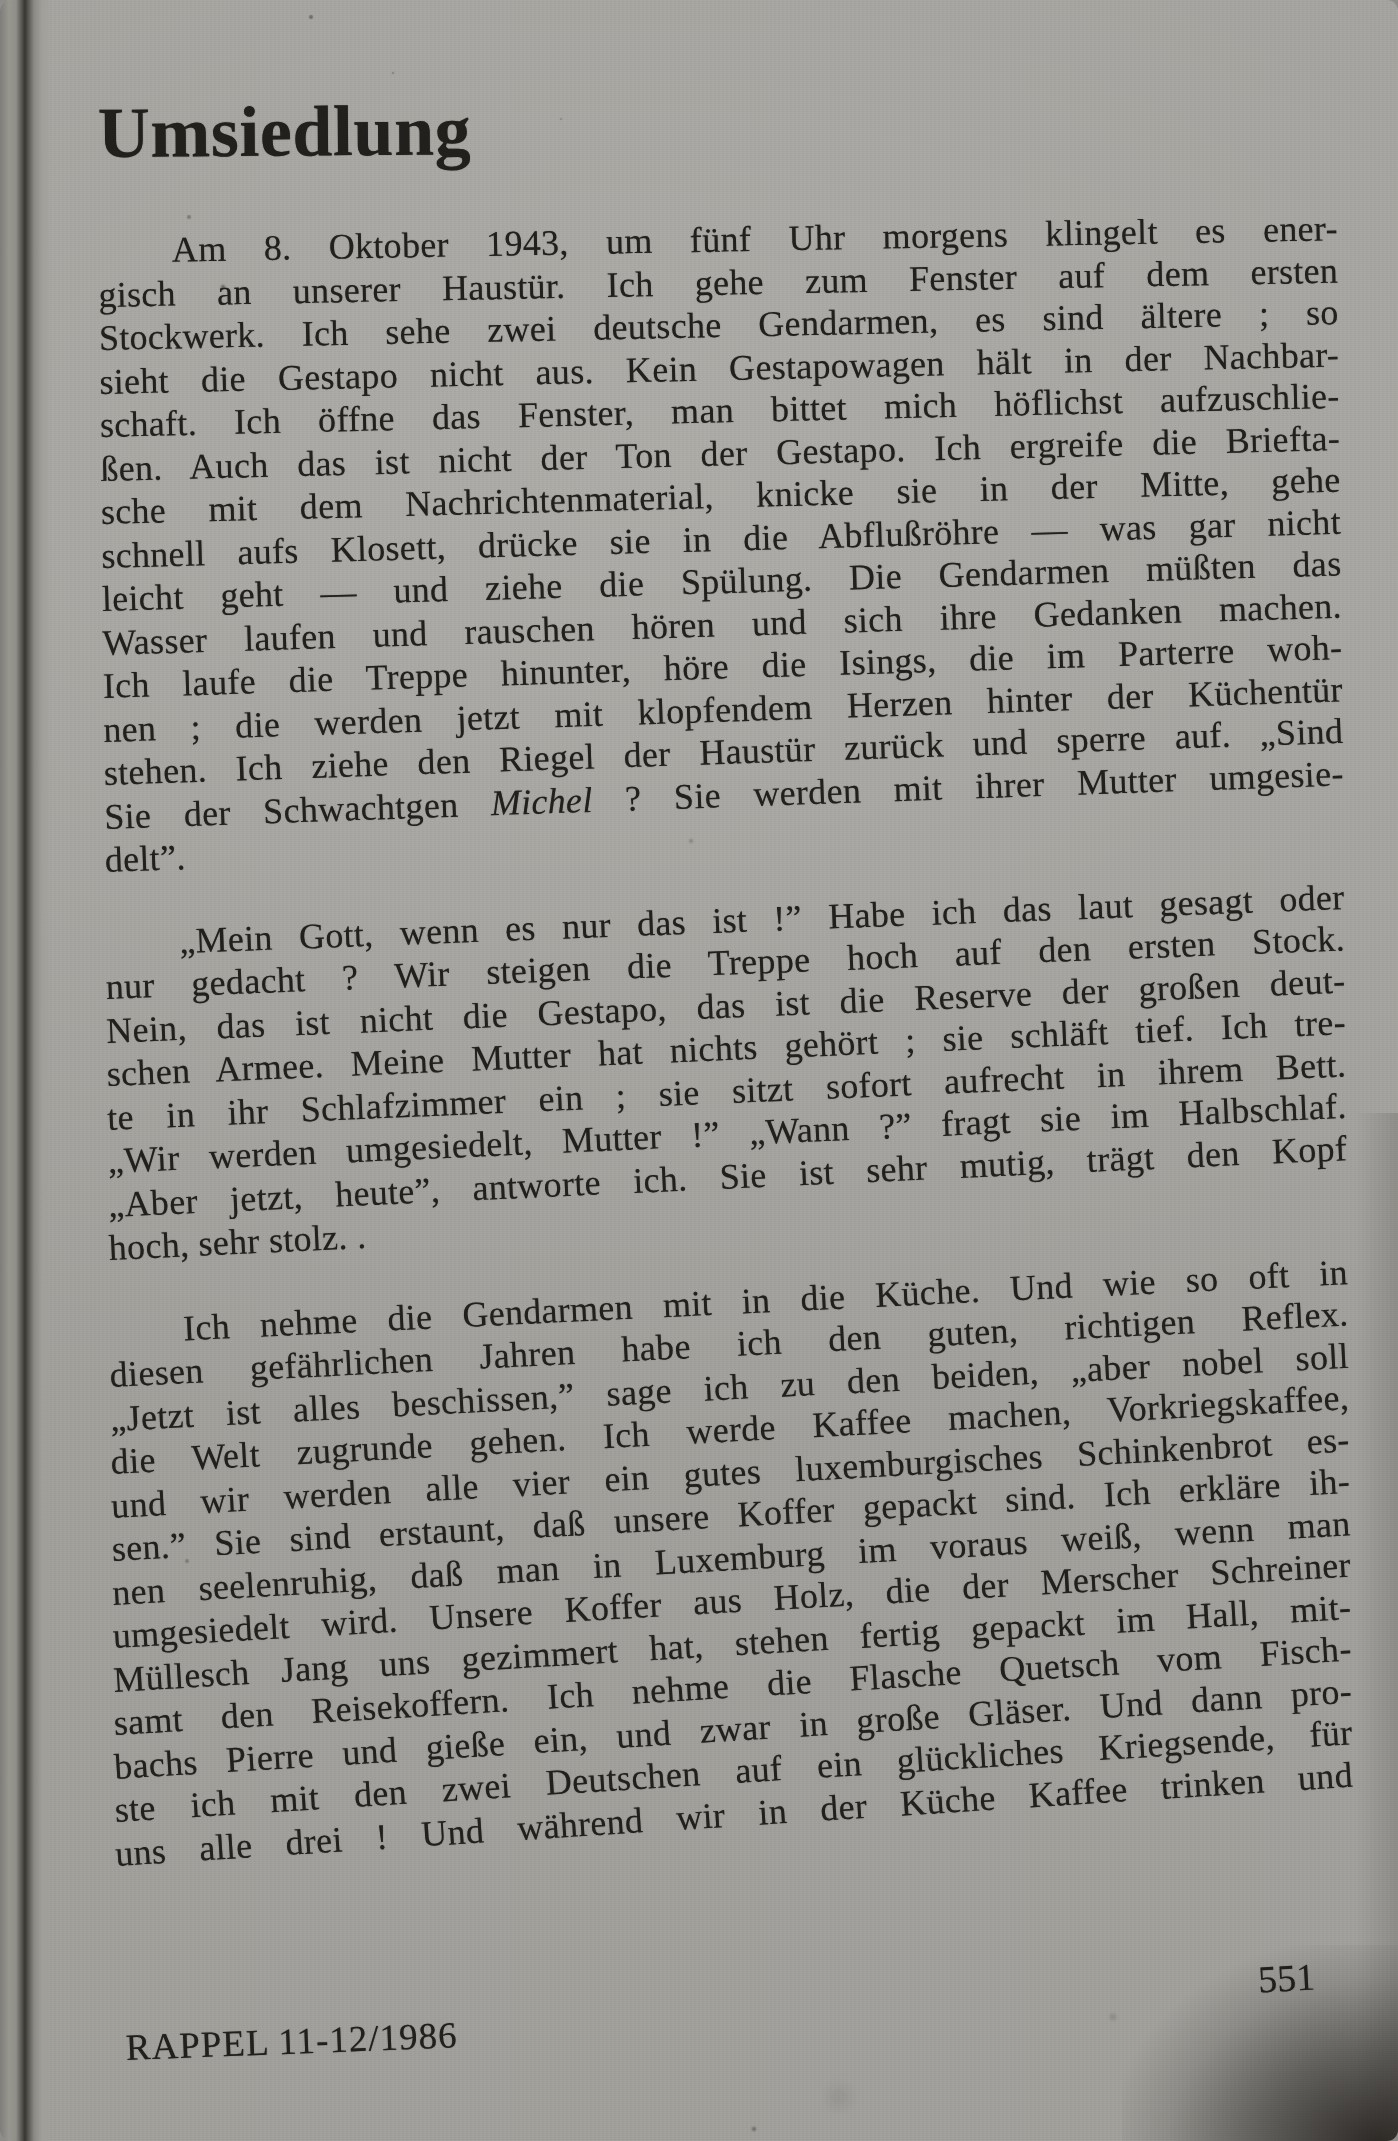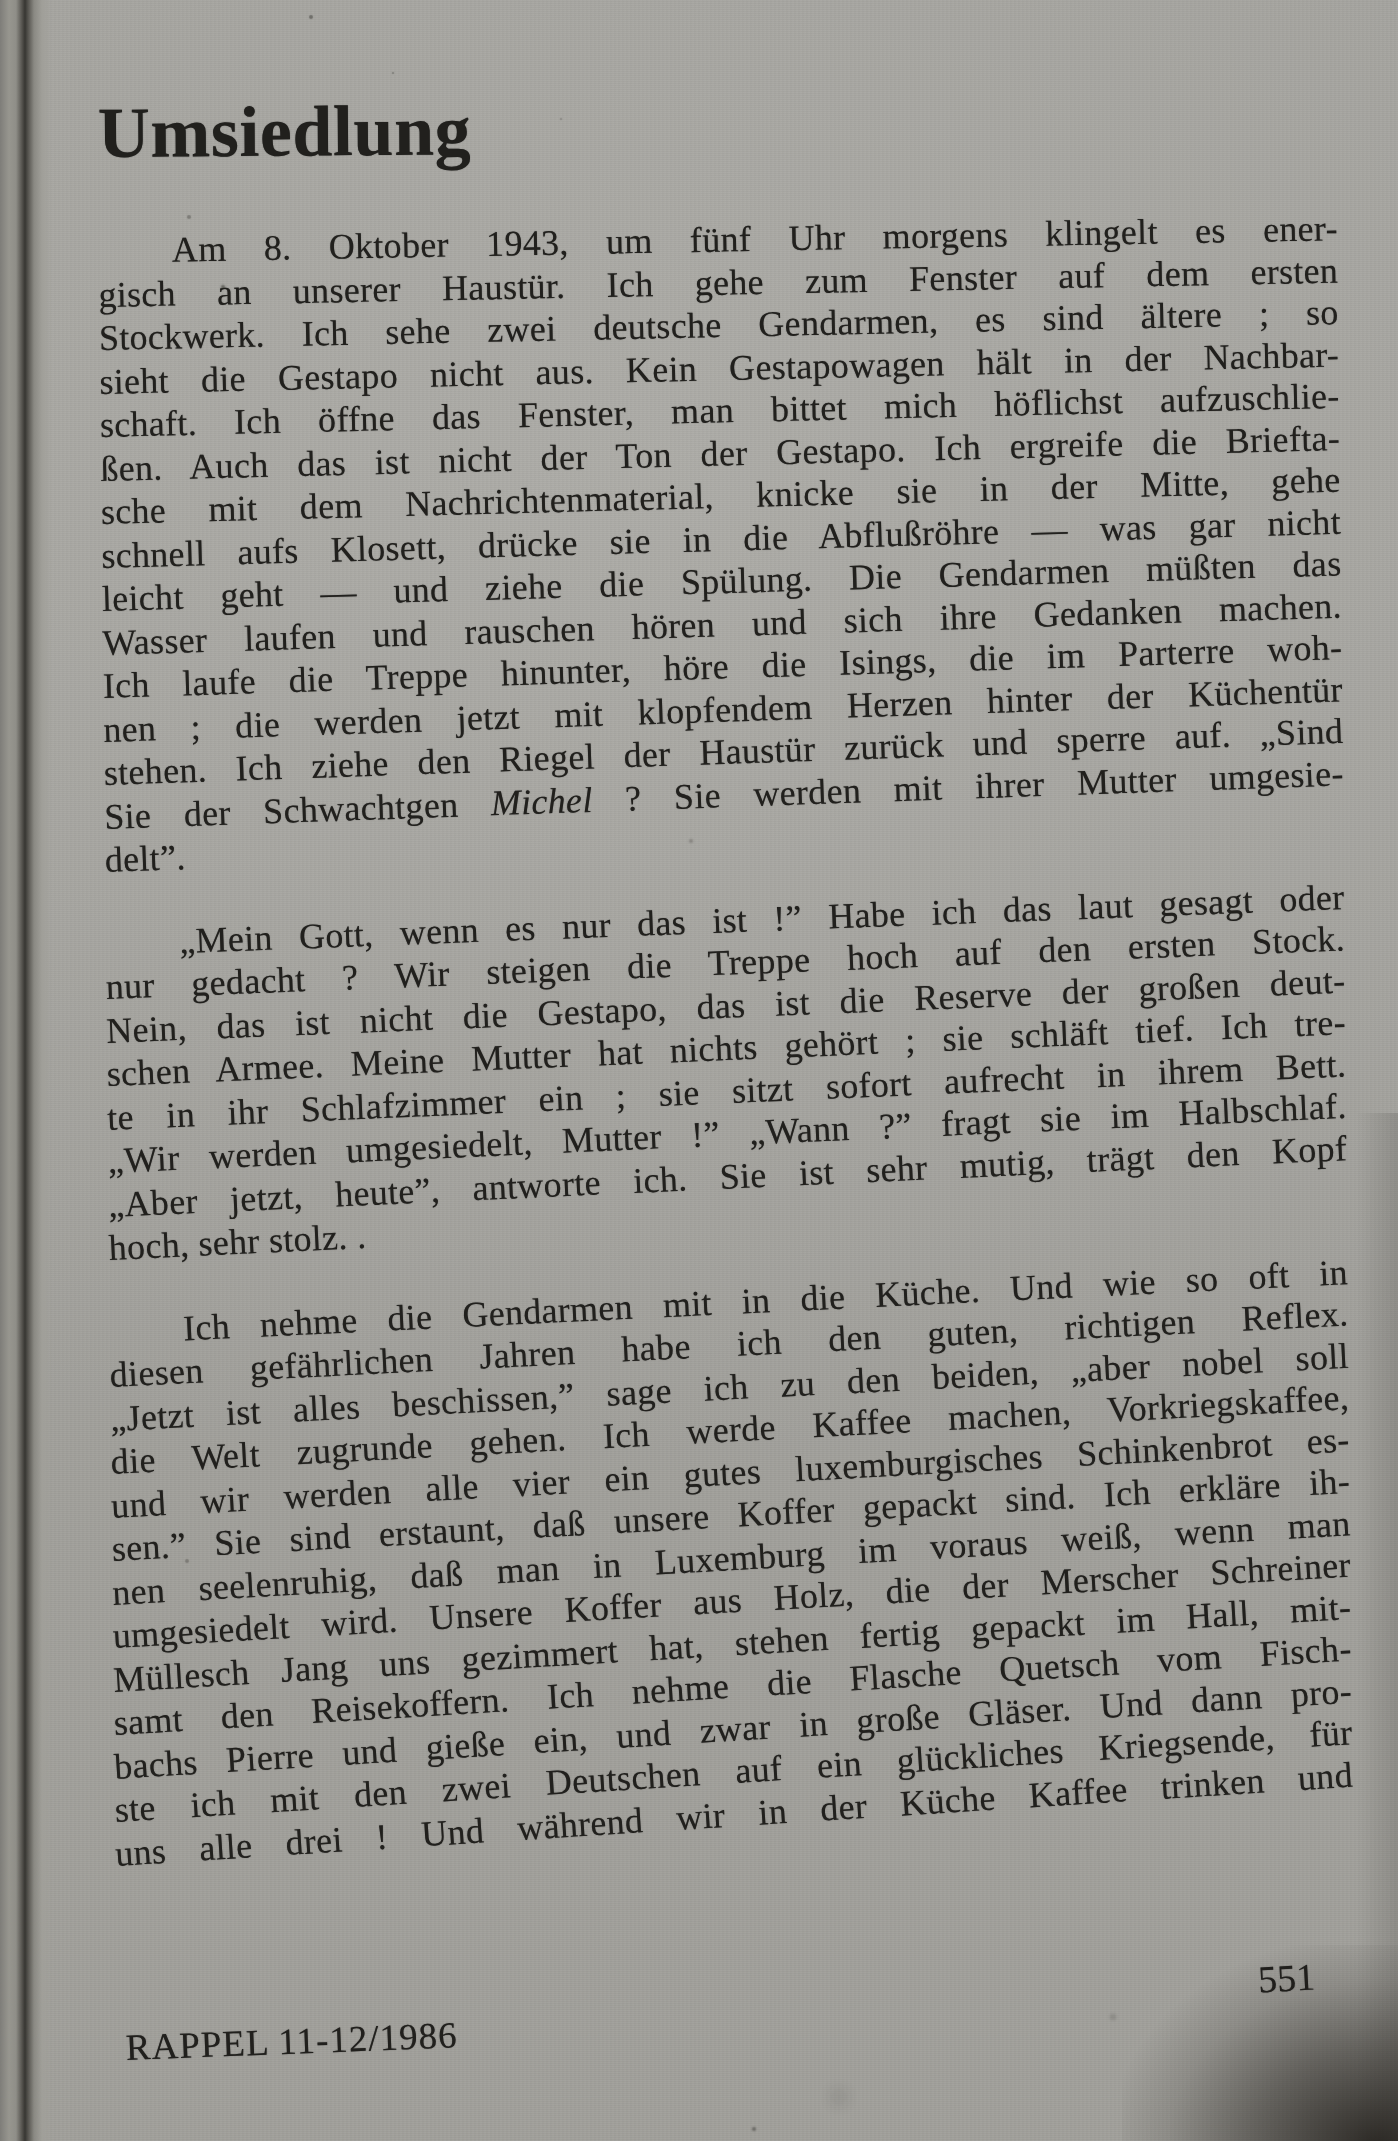--- a/index.html
+++ b/index.html
@@ -7,20 +7,21 @@
     position:relative;
     width:1398px;height:2141px;
     overflow:hidden;
     background-color:#a8a7a2;
     background-image:
       radial-gradient(ellipse 1700px 1000px at 45% 22%, rgba(255,255,255,0.055), rgba(0,0,0,0.045)),
       repeating-linear-gradient(0deg, rgba(255,255,255,0.020) 0 1px, rgba(0,0,0,0.020) 1px 2px),
       repeating-linear-gradient(90deg, rgba(255,255,255,0.013) 0 2px, rgba(0,0,0,0.013) 2px 4px);
     font-family:"Liberation Serif","DejaVu Serif",serif;
     color:#21201d;
+    border-radius:11px;
   }
   
   .edge-band{
     position:absolute;left:0;top:0;width:52px;height:100%;
     background:linear-gradient(to right,
       #7e7d79 0px,#97968f 9px,#8f8e88 16px,
       #55534e 22px,#373632 25px,#55534e 28px,
       #8a8983 34px,#a09f99 42px,rgba(160,159,153,0) 52px);
   }
   .right-shade{

